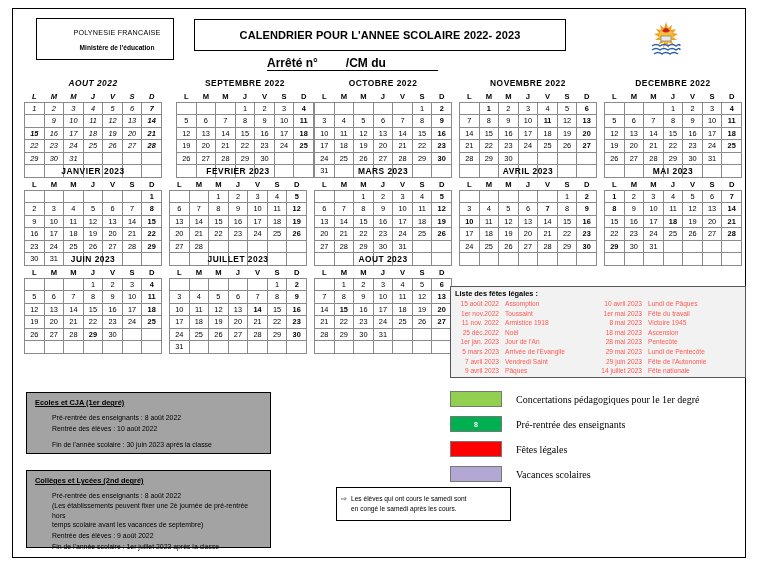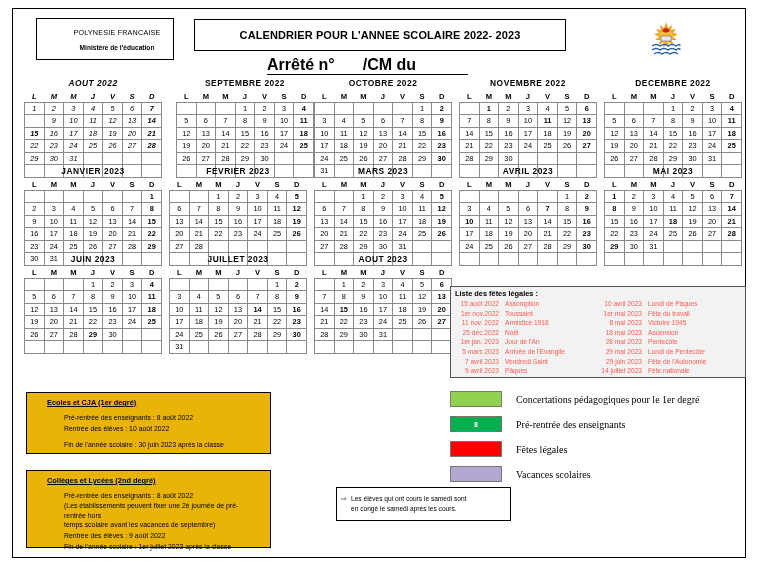--- a/index.html
+++ b/index.html
@@ -45,21 +45,21 @@
     position: absolute;
     left: 182px; top: 11px;
     width: 372px; height: 32px;
     border: 1.4px solid #000;
     display: flex; align-items: center; justify-content: center;
   }
   .hdr-title-box span { font-size: 11px; font-weight: bold; letter-spacing: .1px; }
   .hdr-arrete {
     position: absolute;
     left: 255px; top: 48px;
-    font-size: 16px; font-weight: bold;
+    font-size: 12px; font-weight: bold;
     display: flex; align-items: flex-end;
   }
   .hdr-arrete .u1 { border-bottom: 1.4px solid #000; padding-right: 2px; }
   .hdr-arrete .gap1 { width: 26px; border-bottom: 1.4px solid #000; }
   .hdr-arrete .u2 { border-bottom: 1.4px solid #000; }
   .hdr-arrete .gap2 { width: 52px; border-bottom: 1.4px solid #000; }
   .hdr-logo {
     position: absolute;
     left: 632px; top: 10px;
     width: 44px; height: 44px;
@@ -160,22 +160,22 @@
   .sw-dgreen { background: #00b050; }
   .sw-lgreen { background: #92d050; }
   .sw-red    { background: #ff0000; }
   .sw-purple { background: #b3a8d4; }
   .legend-label { font-size: 10px; font-family: Liberation Serif, serif; }
 
   
   .info-box {
     position: absolute;
     border: 1px solid #000;
-    background: #eab308;
-    padding: 5px 20px;
+    background: #a3a3a3;
+    padding: 5px 8px;
   }
   .ib-ecoles { left: 26px; top: 392px; width: 245px; height: 62px; }
   .ib-colleges { left: 26px; top: 470px; width: 245px; height: 78px; }
   .ib-title {
     font-size: 7.4px; font-weight: bold;
     text-decoration: underline;
     margin-bottom: 5px;
   }
   .ib-line {
     font-size: 6.9px;

